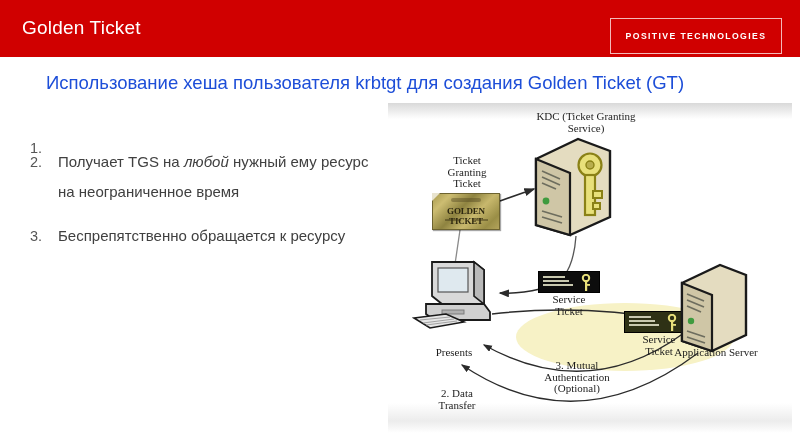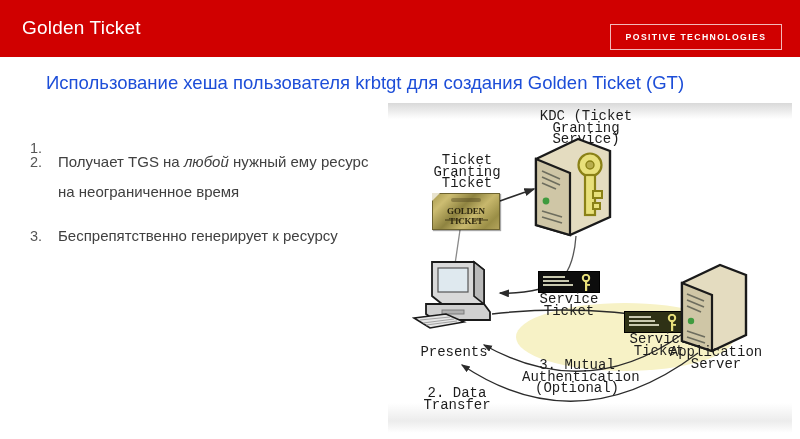--- a/index.html
+++ b/index.html
@@ -30,23 +30,23 @@
     top: 17px;
     font-size: 19px;
     color: #ffffff;
     letter-spacing: 0.2px;
     font-weight: 400;
     white-space: nowrap;
   }
   .logo-box {
     position: absolute;
     right: 18px;
-    top: 24px;
+    top: 18px;
     width: 172px;
-    height: 26px;
+    height: 36px;
     border: 1px solid #f3b9b9;
     box-sizing: border-box;
     display: flex;
     align-items: center;
     justify-content: center;
   }
   .logo-text {
     font-size: 8.5px;
     color: #ffffff;
     letter-spacing: 1.35px;
@@ -99,26 +99,26 @@
     width: 404px;
     height: 330px;
     background:
       linear-gradient(to bottom, #d9d9d9 0px, #ffffff 16px, #ffffff 300px, #ececec 318px, #ffffff 330px);
     overflow: hidden;
   }
   .diagram svg { display: block; }
 
   .dlabel {
     position: absolute;
-    font-size: 14px;
+    font-size: 11px;
     color: #1d1d1d;
     text-align: center;
     line-height: 11.5px;
     white-space: pre-line;
-    font-family: Liberation Mono, monospace;
+    font-family: Liberation Serif, serif;
   }
 
   
   .golden-ticket {
     position: absolute;
     left: 44px;
     top: 90px;
     width: 68px;
     height: 37px;
     background:
@@ -231,21 +231,21 @@
     <span class="bullet-num">1.</span>
   </div>
 
   <div class="bullet-item">
     <span class="bullet-num">2.</span>
     <span class="bullet-text"><span>Получает TGS на </span><span class="ital">любой</span><span> нужный ему ресурс на неограниченное время</span></span>
   </div>
 
   <div class="bullet-item">
     <span class="bullet-num">3.</span>
-    <span class="bullet-text"><span>Беспрепятственно генерирует к ресурсу</span><span class="ital"></span><span></span></span>
+    <span class="bullet-text"><span>Беспрепятственно обращается к ресурсу</span><span class="ital"></span><span></span></span>
   </div>
 
 </div>
 
 <div class="diagram">
 
   <div class="ellipse-highlight"></div>
 
   <svg width="404" height="330" style="position:absolute;left:0;top:0;">
     <defs>

